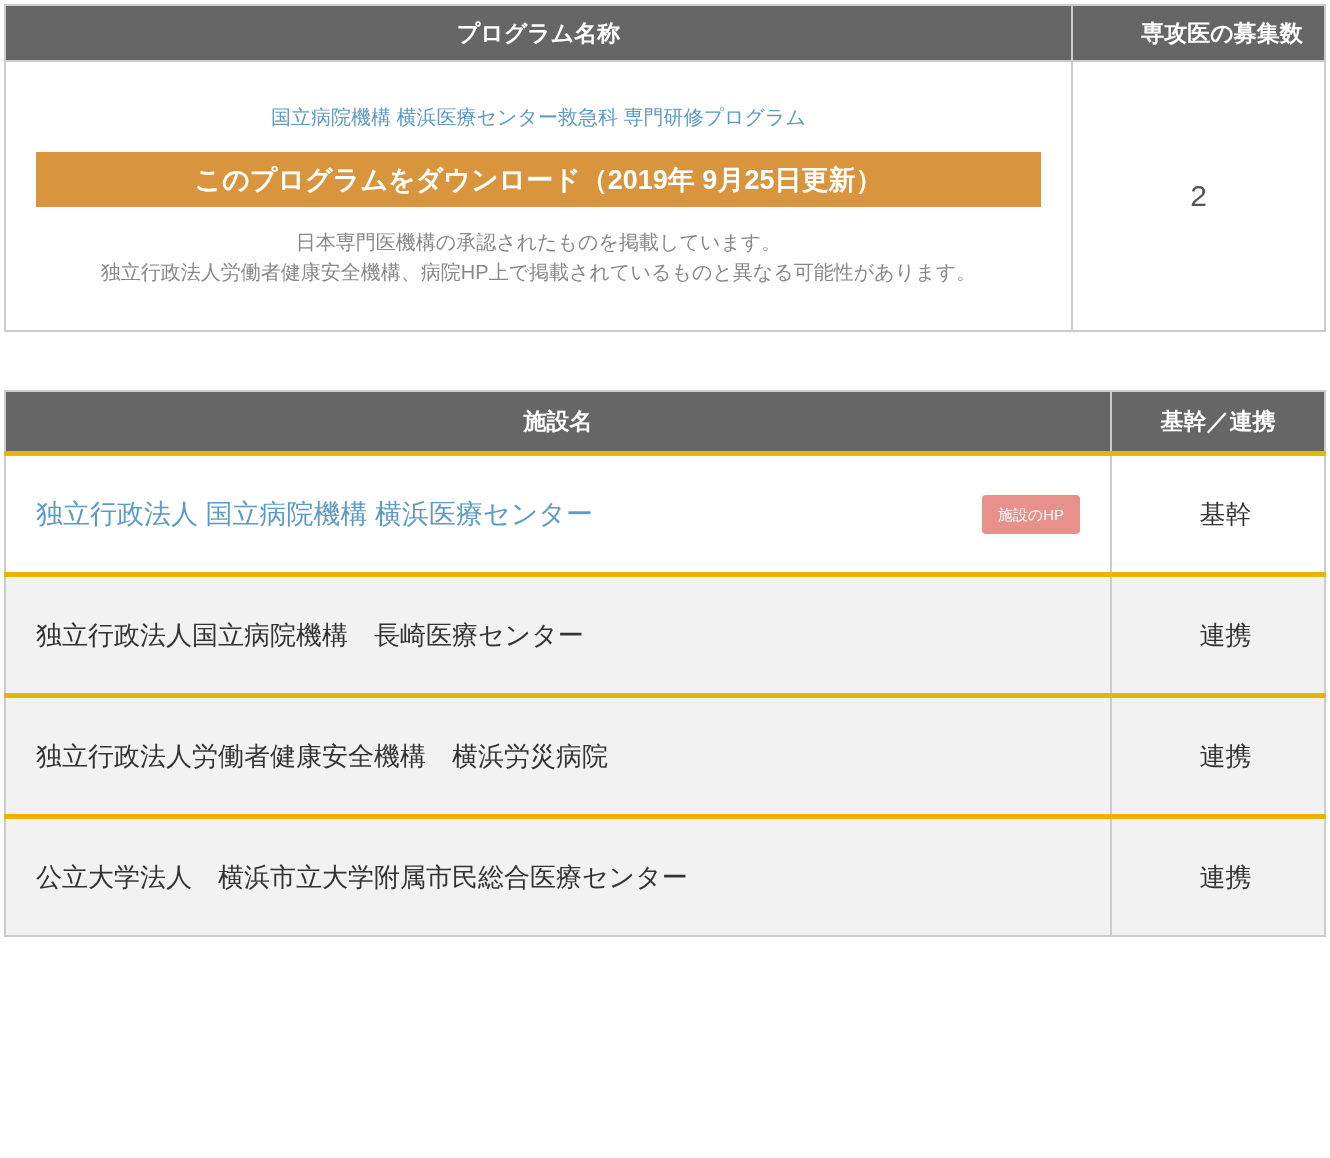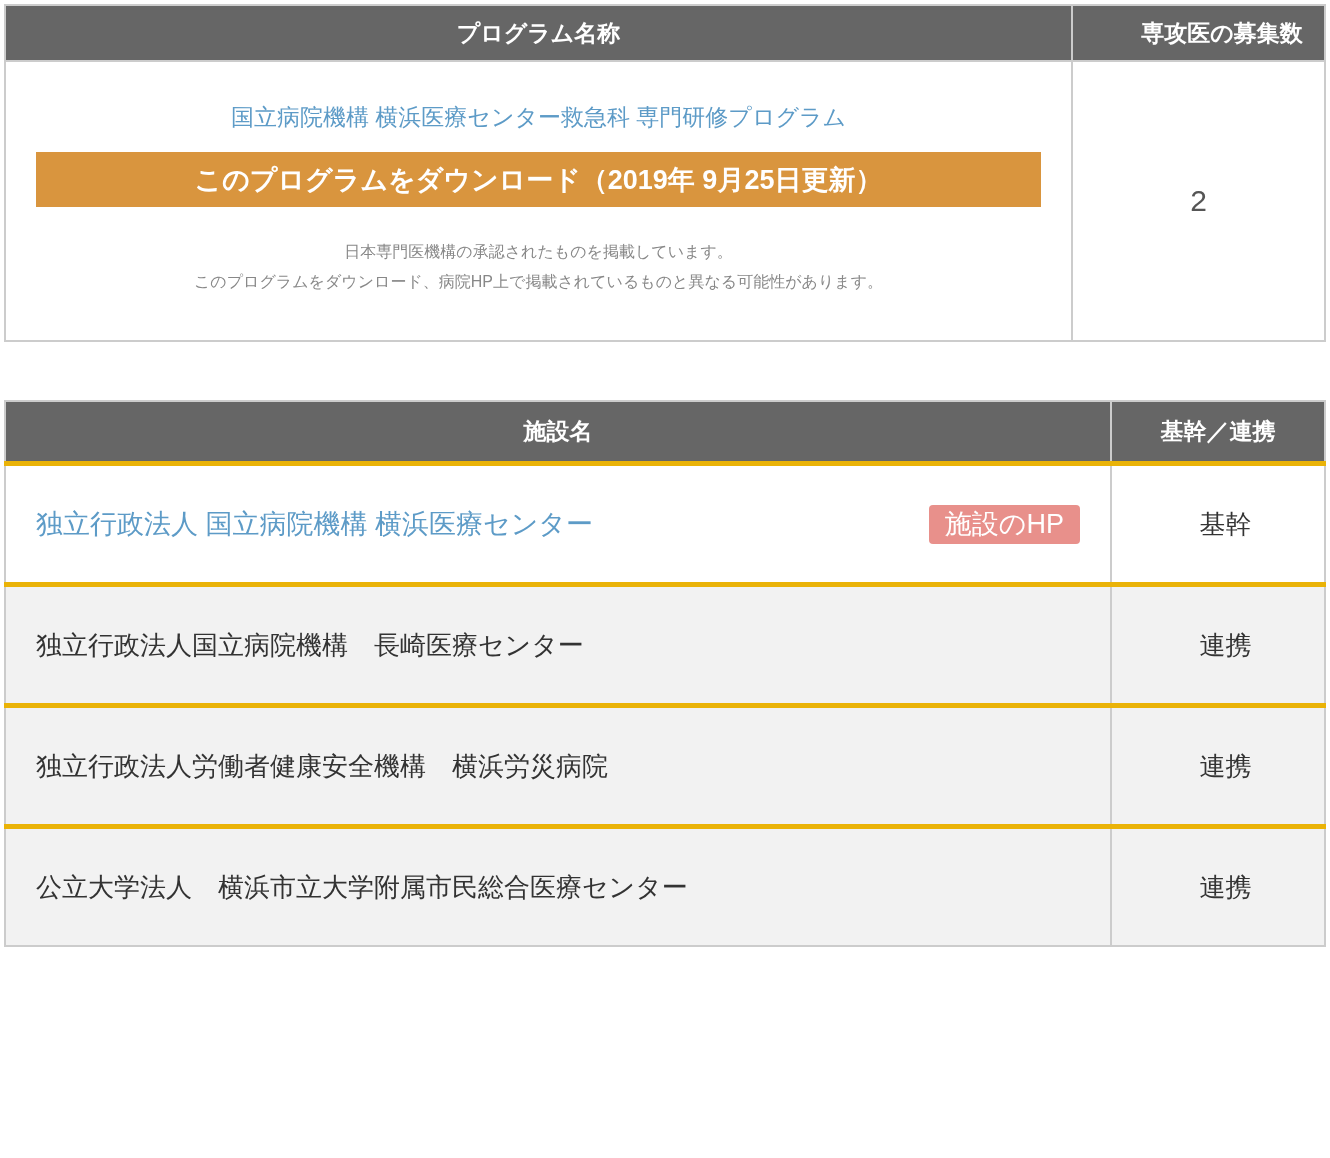--- a/index.html
+++ b/index.html
@@ -37,44 +37,44 @@
   .program-table th { height: 52px; }
   .program-table .col-right { width: 202px; padding-left: 48px; }
   .program-table td { vertical-align: middle; }
   .program-body-cell {
     padding: 38px 30px 43px 30px;
     text-align: center;
   }
   .program-title {
     display: inline-block;
     color: #5d9bc7;
-    font-size: 23px;
+    font-size: 20px;
     line-height: 34px;
     text-decoration: none;
     cursor: pointer;
   }
   .download-btn {
     display: block;
     width: 100%;
     box-sizing: border-box;
     margin: 18px 0 0 0;
     height: 55px;
     background: #d9953e;
     border: none;
     color: #ffffff;
     font-family: inherit;
     font-size: 27px;
     font-weight: bold;
     text-align: center;
     cursor: pointer;
   }
   .program-notes {
-    margin-top: 30px;
+    margin-top: 20px;
     color: #888888;
-    font-size: 16px;
+    font-size: 20px;
     line-height: 30px;
   }
   .recruit-count-cell {
     text-align: center;
     font-size: 30px;
     color: #555555;
   }
   
   .table-gap { height: 58px; }
   
@@ -96,21 +96,21 @@
   }
   .facility-link {
     color: #5d9bc7;
     font-size: 27px;
     text-decoration: none;
     cursor: pointer;
   }
   .hp-badge {
     background: #e8908b;
     color: #ffffff;
-    font-size: 27px;
+    font-size: 15px;
     line-height: 21px;
     padding: 9px 16px;
     border-radius: 4px;
     cursor: pointer;
     white-space: nowrap;
   }
   .role-cell { text-align: center; color: #333333; padding-left: 16px; }
 </style>
 </head>
 <body>
@@ -122,21 +122,21 @@
         <tr>
       <th>プログラム名称</th>
       <th class="col-right">専攻医の募集数</th>
     </tr>
     <tr>
       <td class="program-body-cell">
         <a class="program-title">国立病院機構 横浜医療センター救急科 専門研修プログラム</a>
         <button class="download-btn">このプログラムをダウンロード（2019年 9月25日更新）</button>
         <div class="program-notes">
           <div>日本専門医機構の承認されたものを掲載しています。</div>
-          <div>このプログラムをダウンロード、病院HP上で掲載されているものと異なる可能性があります。</div>
+          <div>独立行政法人労働者健康安全機構、病院HP上で掲載されているものと異なる可能性があります。</div>
         </div>
       </td>
       <td class="recruit-count-cell">2</td>
     </tr>
   </tbody>
     </table>
 
   <div class="table-gap"></div>
 
   <table class="facility-table">

